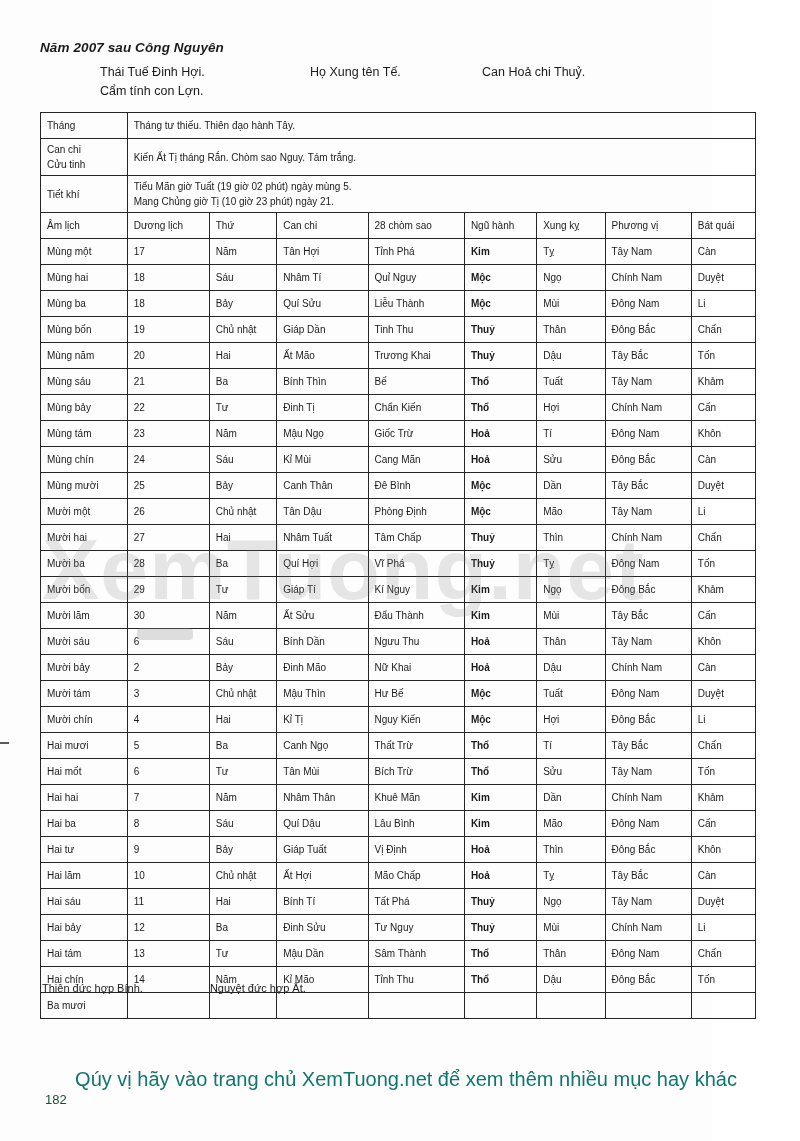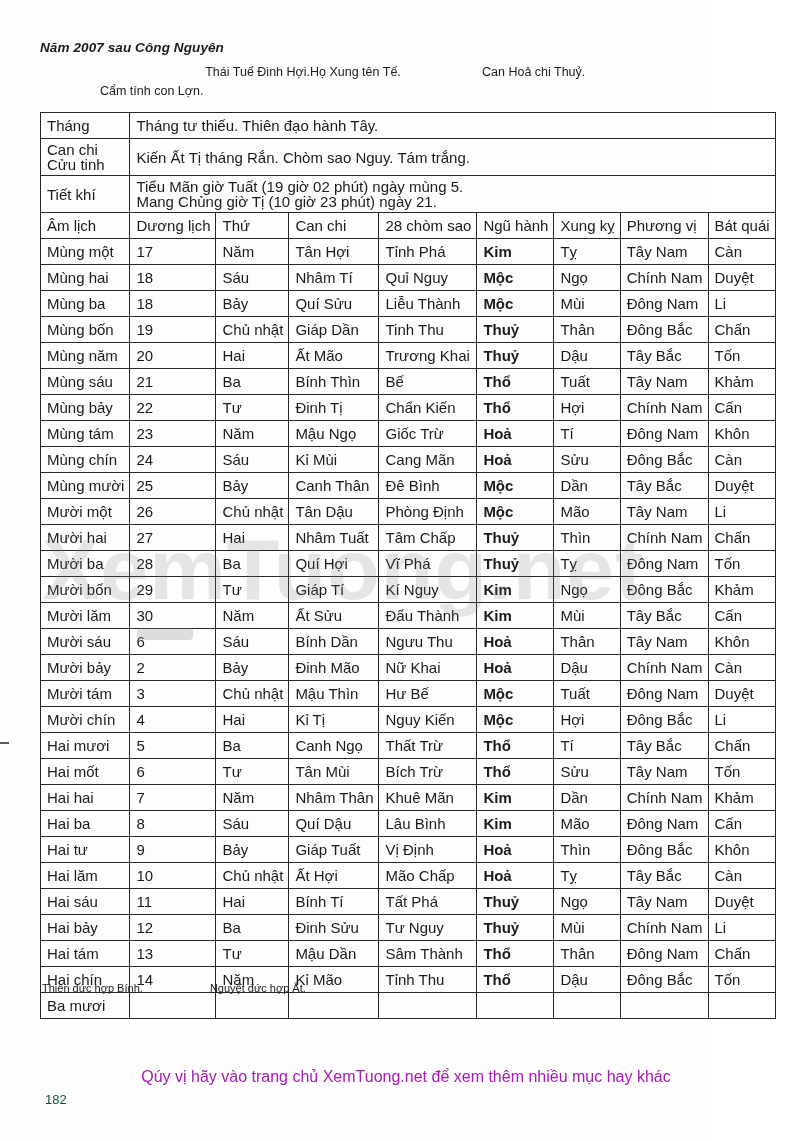--- a/index.html
+++ b/index.html
@@ -36,31 +36,31 @@
   }
   .head-rows {
     margin-top: 8px;
     margin-left: 60px;
     font-size: 12.5px;
     line-height: 19px;
   }
   .head-row {
     display: flex;
   }
-  .head-c1 { width: 210px; text-align: right; }
+  .head-c1 { width: 210px; }
   .head-c2 { width: 172px; }
   .head-c3 { width: 200px; }
 
   table.cal {
     position: absolute;
     left: 40px;
     top: 112px;
     width: 716px;
     border-collapse: collapse;
-    font-size: 15px;
+    font-size: 10px;
   }
   table.cal td {
     border: 1px solid #262626;
     padding: 3px 5px 3px 6px;
     height: 19px;
     vertical-align: middle;
     line-height: 15px;
     white-space: nowrap;
   }
   .lbl {
@@ -98,22 +98,22 @@
     top: 1092px;
     font-size: 13px;
     color: #14532d;
   }
   .promo {
     position: absolute;
     left: 36px;
     top: 1068px;
     width: 740px;
     text-align: center;
-    font-size: 16px;
-    color: #a21caf;
+    font-size: 20px;
+    color: #0f766e;
   }
   .watermark {
     position: absolute;
     left: 42px;
     top: 520px;
     width: 716px;
     height: 140px;
     pointer-events: none;
     font-size: 86px;
     font-weight: bold;

